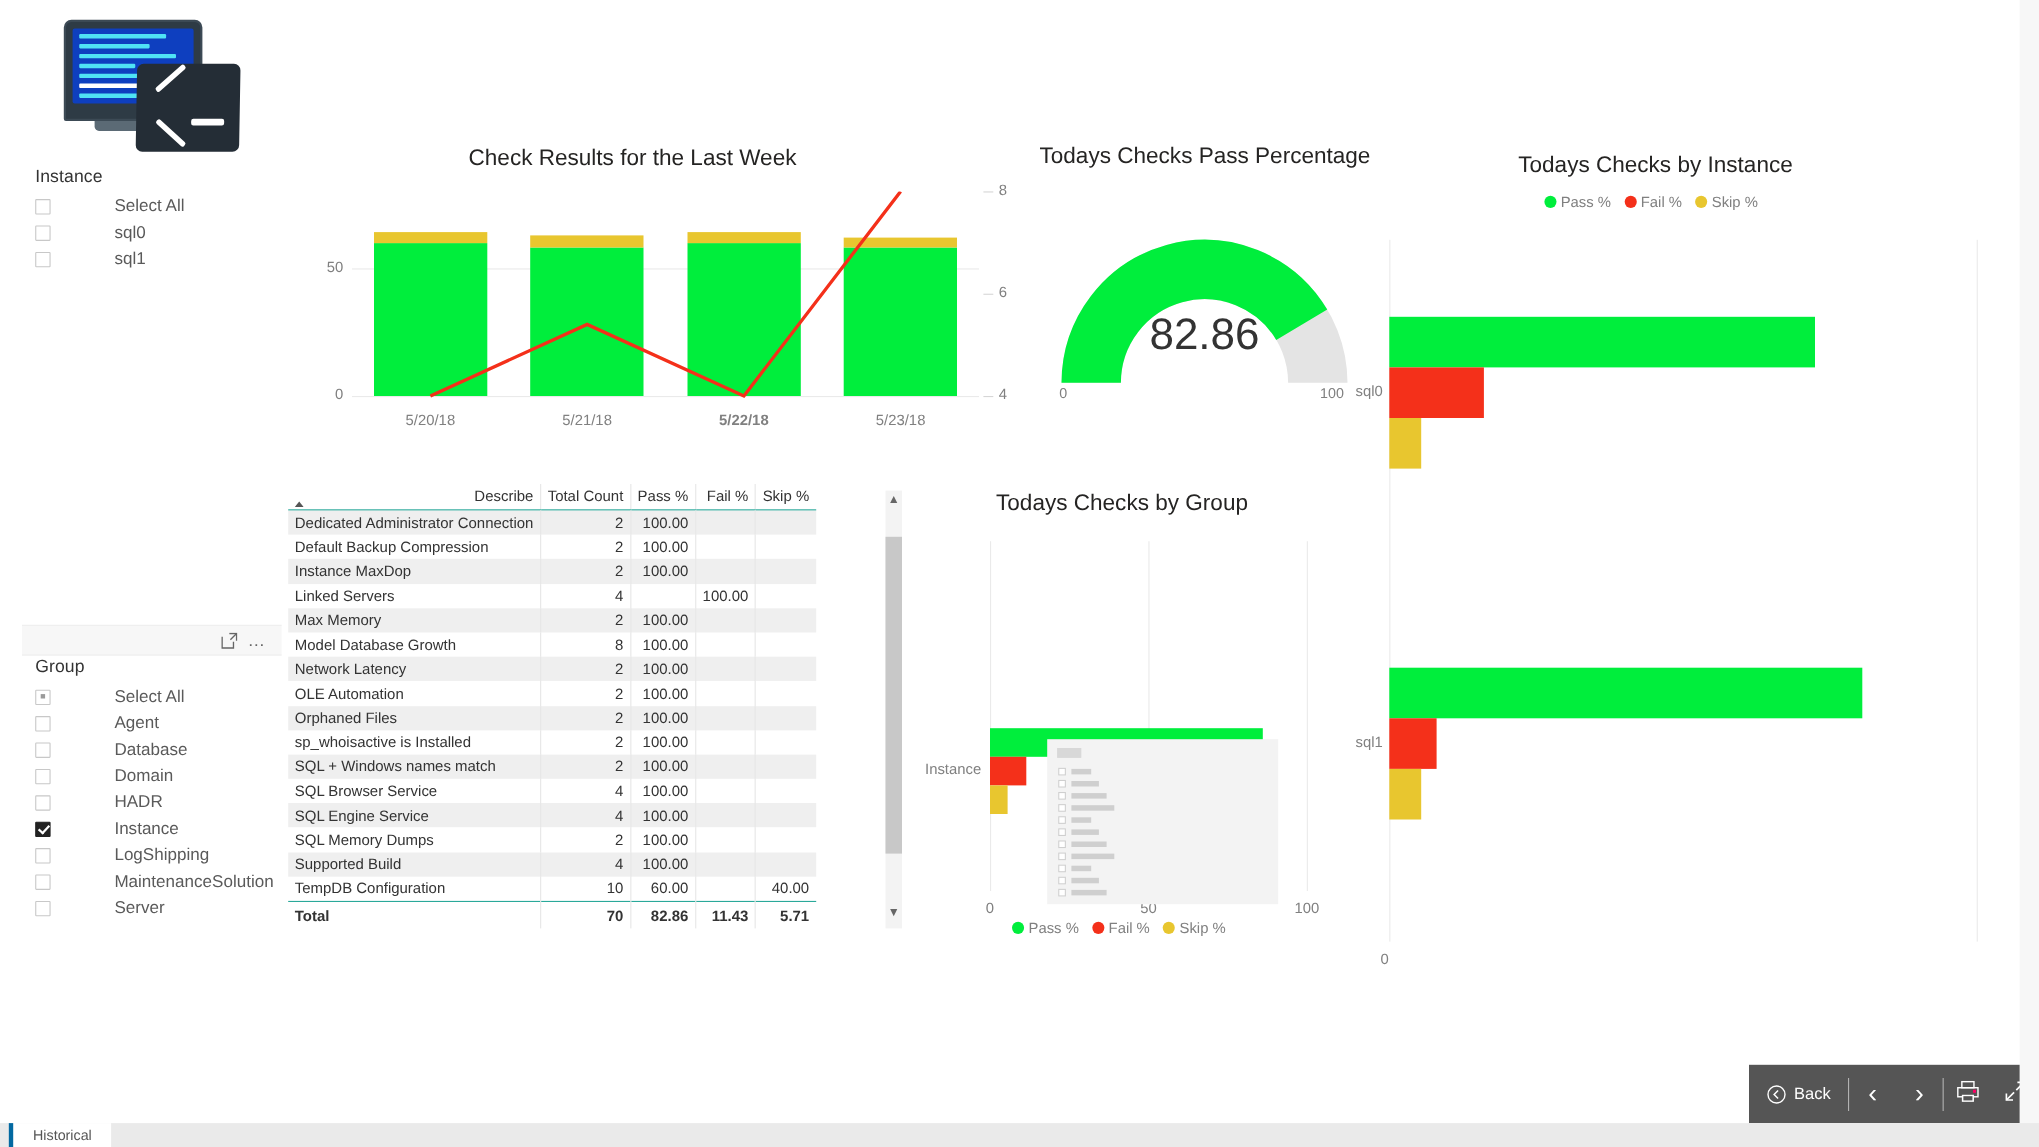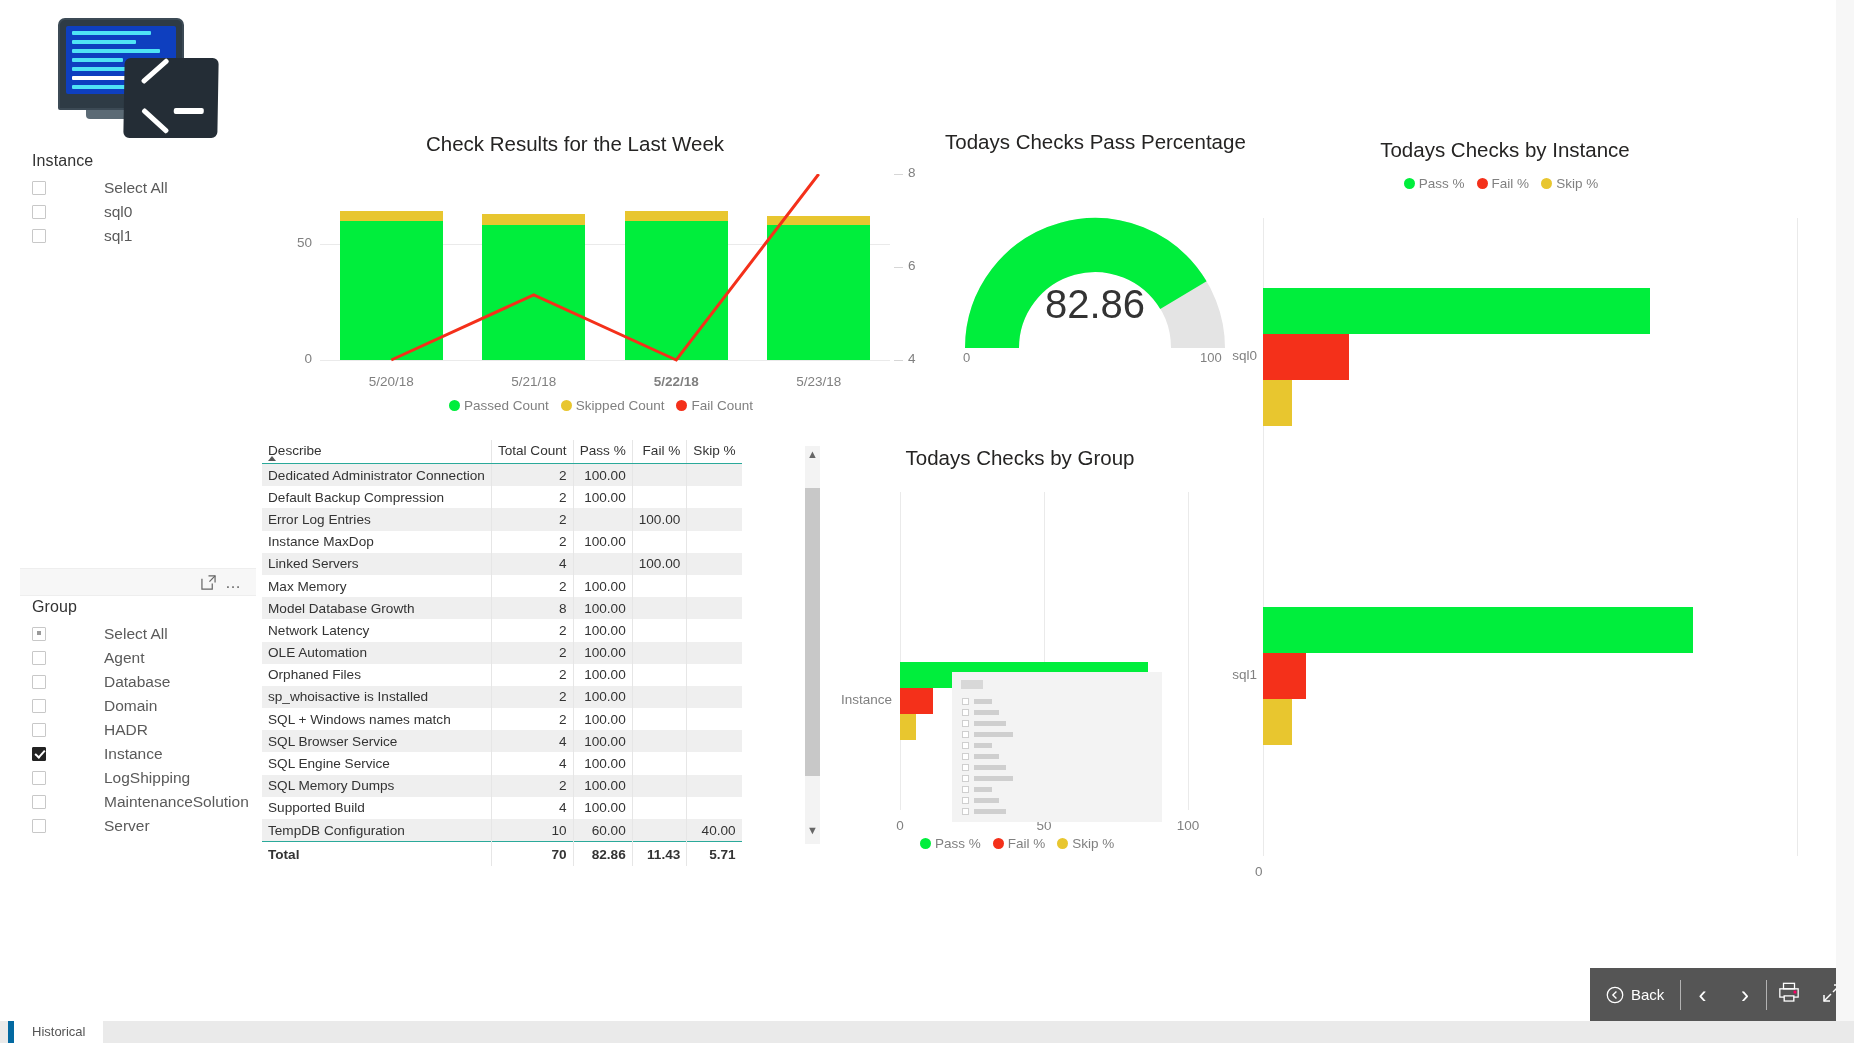--- a/index.html
+++ b/index.html
@@ -102,21 +102,21 @@
   .gauge-min, .gauge-max { position: absolute; font-size: 13px; color: #808080; }
 
   
   #tbl { position: absolute; left: 262px; top: 440px; width: 453px; }
   table { border-collapse: collapse; width: 453px; font-size: 13.6px; color: #333; }
   th {
     font-weight: 400; color: #333; padding: 3px 6px 5px 6px; text-align: right;
     border-bottom: 1.6px solid #2aa99a; border-left: 1px solid #e6e6e6; white-space: nowrap;
     vertical-align: bottom;
   }
-  th.first { text-align: left; border-left: none; position: relative; margin-left: 44px; }
+  th.first { text-align: right; border-left: none; position: relative; margin-left: 44px; }
   th.first .sortarrow {
     position: absolute; left: 6px; bottom: 2px; width: 0; height: 0;
     border-left: 4px solid transparent; border-right: 4px solid transparent;
     border-bottom: 5px solid #555;
   }
   td {
     padding: 3.6px 6px; text-align: right; border-left: 1px solid #e6e6e6;
     white-space: nowrap; color: #333;
   }
   td.first { text-align: left; border-left: none; }
@@ -141,21 +141,21 @@
     background: #555555; display: flex; align-items: center; color: #fff;
   }
   .nav-back { display: flex; align-items: center; gap: 7px; padding: 0 16px; font-size: 15px; }
   .nav-div { width: 1px; height: 30px; background: #fff; opacity: .55; }
   .nav-arrow { width: 47px; text-align: center; font-size: 24px; line-height: 1; }
   .nav-icon { width: 48px; text-align: center; }
 
   #taskbar { position: absolute; left: 0; bottom: 0; width: 1854px; height: 22px; background: #eaeaea; }
   .tab-historical {
     position: absolute; left: 8px; bottom: 0; height: 22px; padding: 3px 18px 0 18px;
-    background: #fff; font-size: 13px; color: #555; border-left: 6px solid #0369a1;
+    background: #fff; font-size: 13px; color: #555; border-left: 4px solid #0369a1;
   }
   #rightedge { position: absolute; right: 0; top: 0; width: 18px; height: 1021px; background: #f7f7f7; }
 </style>
 </head>
 <body>
 
 <div id="root">
 
   <div class="logo-wrap">
     <div class="logo-mon">
@@ -275,34 +275,20 @@
         </div>
         <div class="axis-lbl" style="left:375px;top:200px;width:142.5px;text-align:center;font-weight:bold;">5/22/18</div>
         <div class="bar-col" style="left:537.45px;width:102.6px;height:186px;top:0px;">
           <div class="seg" style="bottom:0;height:134.85px;background:#00ee3c;"></div>
           <div class="seg" style="bottom:134.85px;height:9.3px;background:#e8c62f;"></div>
         </div>
         <div class="axis-lbl" style="left:517.5px;top:200px;width:142.5px;text-align:center;">5/23/18</div>
         <svg width="690" height="248" style="position:absolute;left:0;top:0;pointer-events:none;">
           <polyline points="161.25,186 303.75,120.89999999999998 446.25,186 588.75,0" fill="none" stroke="#f4301a" stroke-width="3"></polyline>
         </svg>
-        <div class="legend" style="left:90px;top:224px;width:570px;justify-content:center;">
-          <div class="legend-item">
-            <span class="dot" style="background:#00ee3c"></span>
-            <span class="legend-txt">Passed Count</span>
-          </div>
-          <div class="legend-item">
-            <span class="dot" style="background:#e8c62f"></span>
-            <span class="legend-txt">Skipped Count</span>
-          </div>
-          <div class="legend-item">
-            <span class="dot" style="background:#f4301a"></span>
-            <span class="legend-txt">Fail Count</span>
-          </div>
-        </div>
       </div>
   </div>
 
   <div id="gauge">
     <div class="viz-title" style="left:0; top:0; width:300px;">Todays Checks Pass Percentage</div>
     <svg width="300" height="190" style="position:absolute;left:0;top:68px;">
       <path id="gauge-track" fill="none" stroke-width="54" d="M47.00,150.00 A103,103 0 0 1 253.00,150.00" stroke="#e4e4e4"></path>
       <path id="gauge-fill" fill="none" stroke-width="54" d="M47.00,150.00 A103,103 0 0 1 238.42,97.18" stroke="#00ee3c"></path>
     </svg>
     <div class="gauge-val" style="top:152px;">82.86</div>
@@ -358,27 +344,20 @@
             <td class="">2</td>
             <td class="">100.00</td>
             <td class=""></td>
             <td class=""></td>
           </tr>
           <tr>
             <td class="first">Default Backup Compression</td>
             <td class="">2</td>
             <td class="">100.00</td>
             <td class=""></td>
-            <td class=""></td>
-          </tr>
-          <tr>
-            <td class="first">Error Log Entries</td>
-            <td class="">2</td>
-            <td class=""></td>
-            <td class="">100.00</td>
             <td class=""></td>
           </tr>
           <tr>
             <td class="first">Instance MaxDop</td>
             <td class="">2</td>
             <td class="">100.00</td>
             <td class=""></td>
             <td class=""></td>
           </tr>
           <tr>

